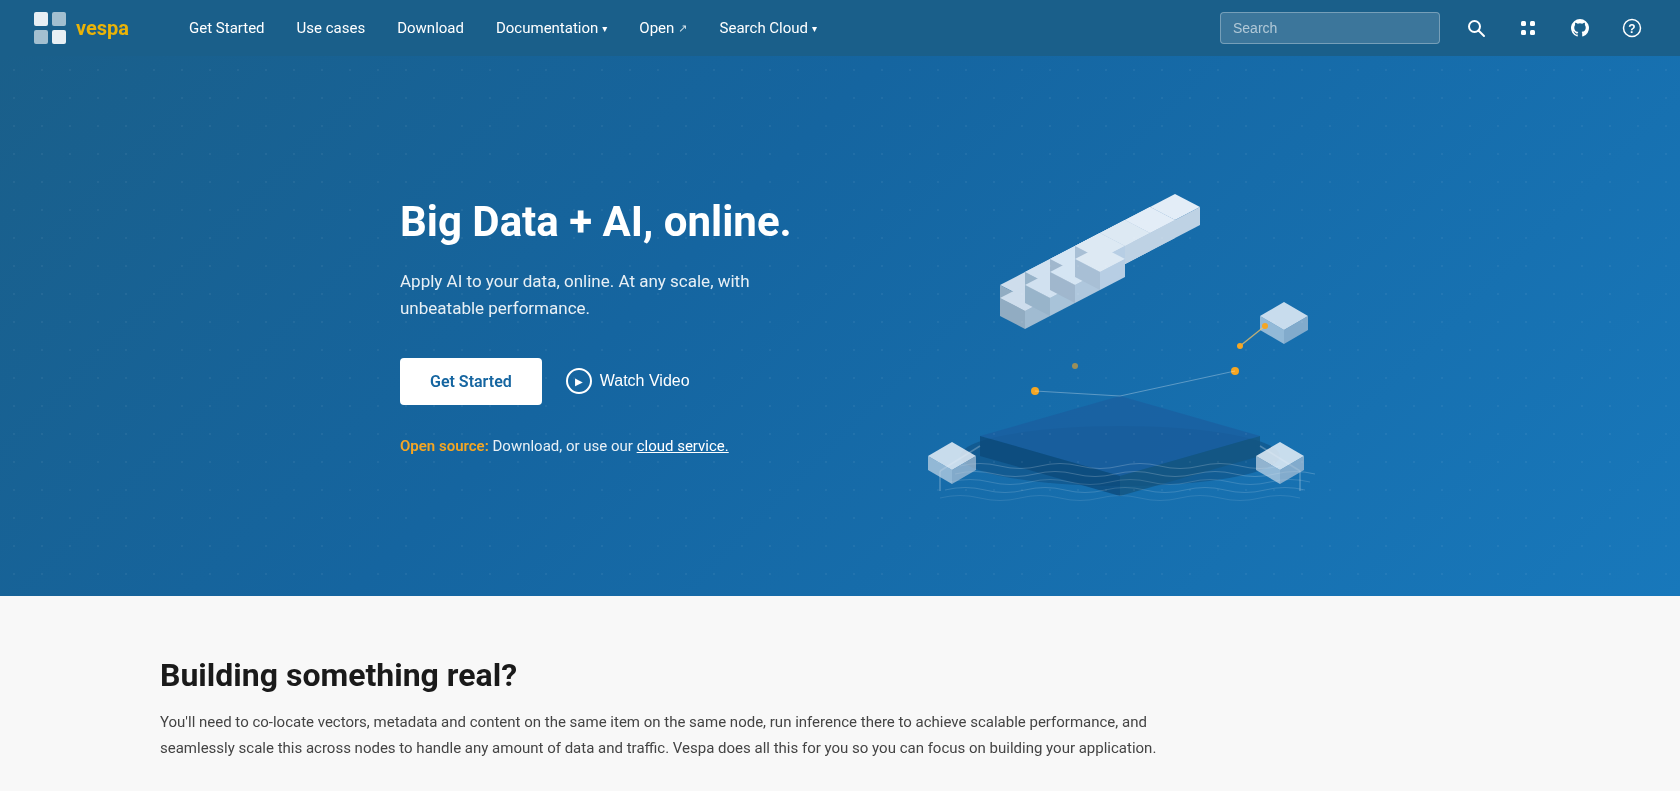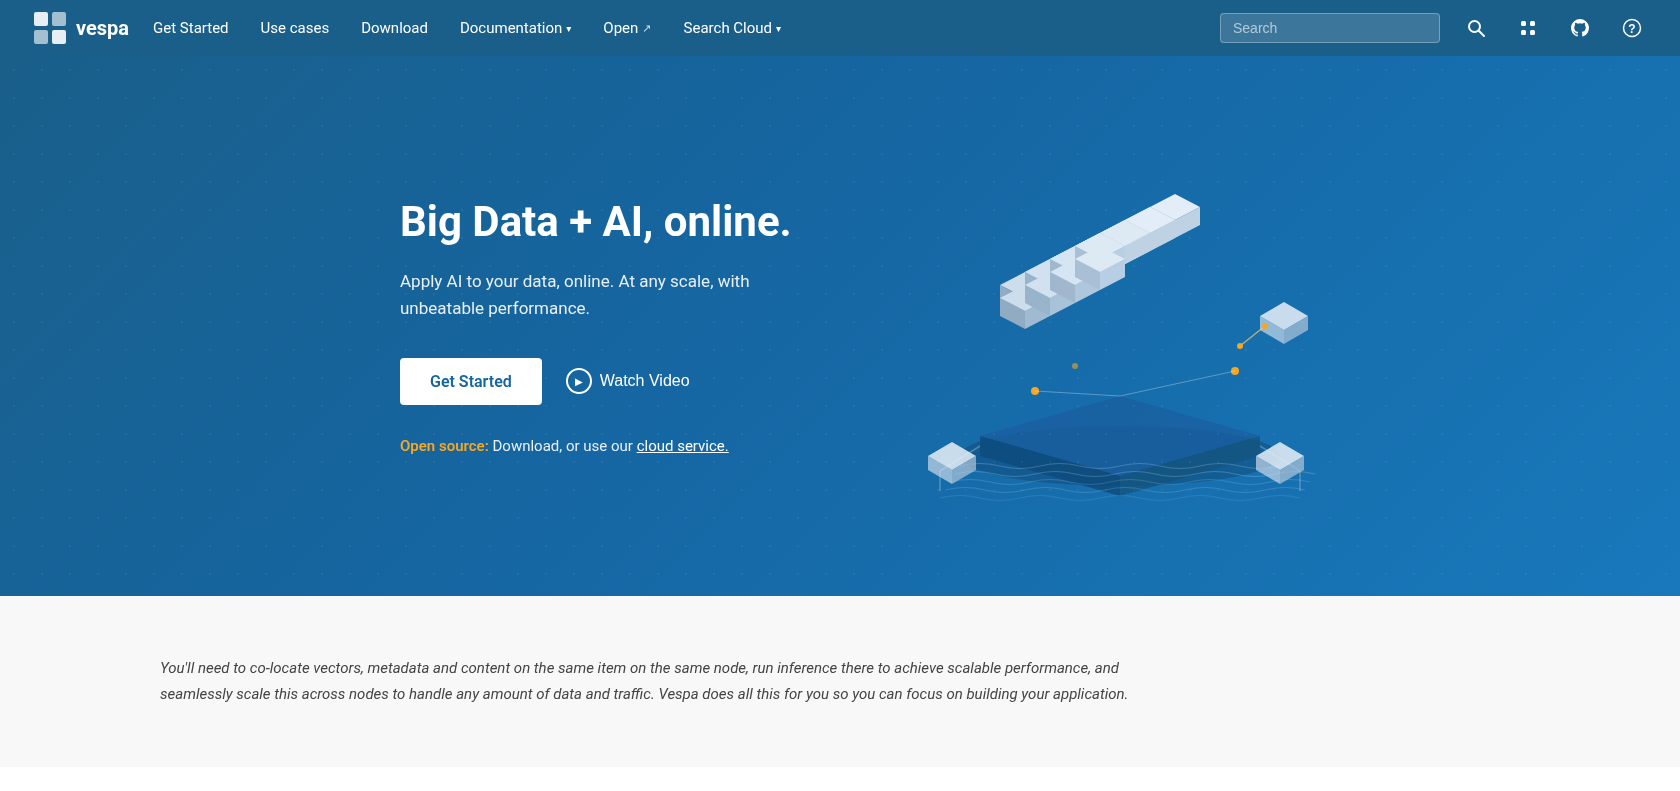--- a/index.html
+++ b/index.html
@@ -12,24 +12,24 @@
       display: flex;
       align-items: center;
       padding: 0 32px;
       position: relative;
       z-index: 100;
     }
     .navbar-logo {
       display: flex;
       align-items: center;
       gap: 8px;
-      color: #ffffff;
+      color: #eab308;
       font-weight: 700;
       font-size: 20px;
-      margin-right: 24px;
+      margin-right: 60px;
       text-decoration: none;
     }
     .logo-icon {
       width: 36px;
       height: 36px;
     }
     .navbar-links {
       display: flex;
       align-items: center;
       gap: 32px;
@@ -42,21 +42,20 @@
       display: flex;
       align-items: center;
       gap: 4px;
       cursor: pointer;
     }
     .chevron-down {
       font-size: 10px;
     }
     .nav-search-area {
       display: flex;
-      align-items: center;
       gap: 20px;
       margin-left: auto;
     }
     .search-input {
       background: rgba(255,255,255,0.15);
       border: 1px solid rgba(255,255,255,0.3);
       border-radius: 4px;
       padding: 6px 12px;
       color: white;
       font-size: 14px;
@@ -176,21 +175,20 @@
       font-size: 32px;
       font-weight: 700;
       color: #1a1a1a;
       margin-bottom: 16px;
     }
     .section-building p {
       font-size: 15px;
       color: #444;
       line-height: 1.7;
       max-width: 1000px;
-      font-style: italic;
     }
 
     
     .hero::after {
       content: '';
       position: absolute;
       top: 0; left: 0; right: 0; bottom: 0;
       background-image: radial-gradient(circle, rgba(255,255,255,0.05) 1px, transparent 1px);
       background-size: 28px 28px;
       pointer-events: none;
@@ -408,14 +406,15 @@
         <circle cx="195" cy="250" r="3" fill="#f5a623" opacity="0.6"></circle>
 
         <line x1="240" y1="280" x2="155" y2="275" stroke="rgba(255,255,255,0.3)" stroke-width="1"></line>
         <line x1="240" y1="280" x2="355" y2="255" stroke="rgba(255,255,255,0.3)" stroke-width="1"></line>
       </svg>
     </div>
   </div>
 </section>
 
 <section class="section-building">
+  <h2>Building something real?</h2>
   <p>You'll need to co-locate vectors, metadata and content on the same item on the same node, run inference there to achieve scalable performance, and seamlessly scale this across nodes to handle any amount of data and traffic. Vespa does all this for you so you can focus on building your application.</p>
 </section>
 
 </body></html>

